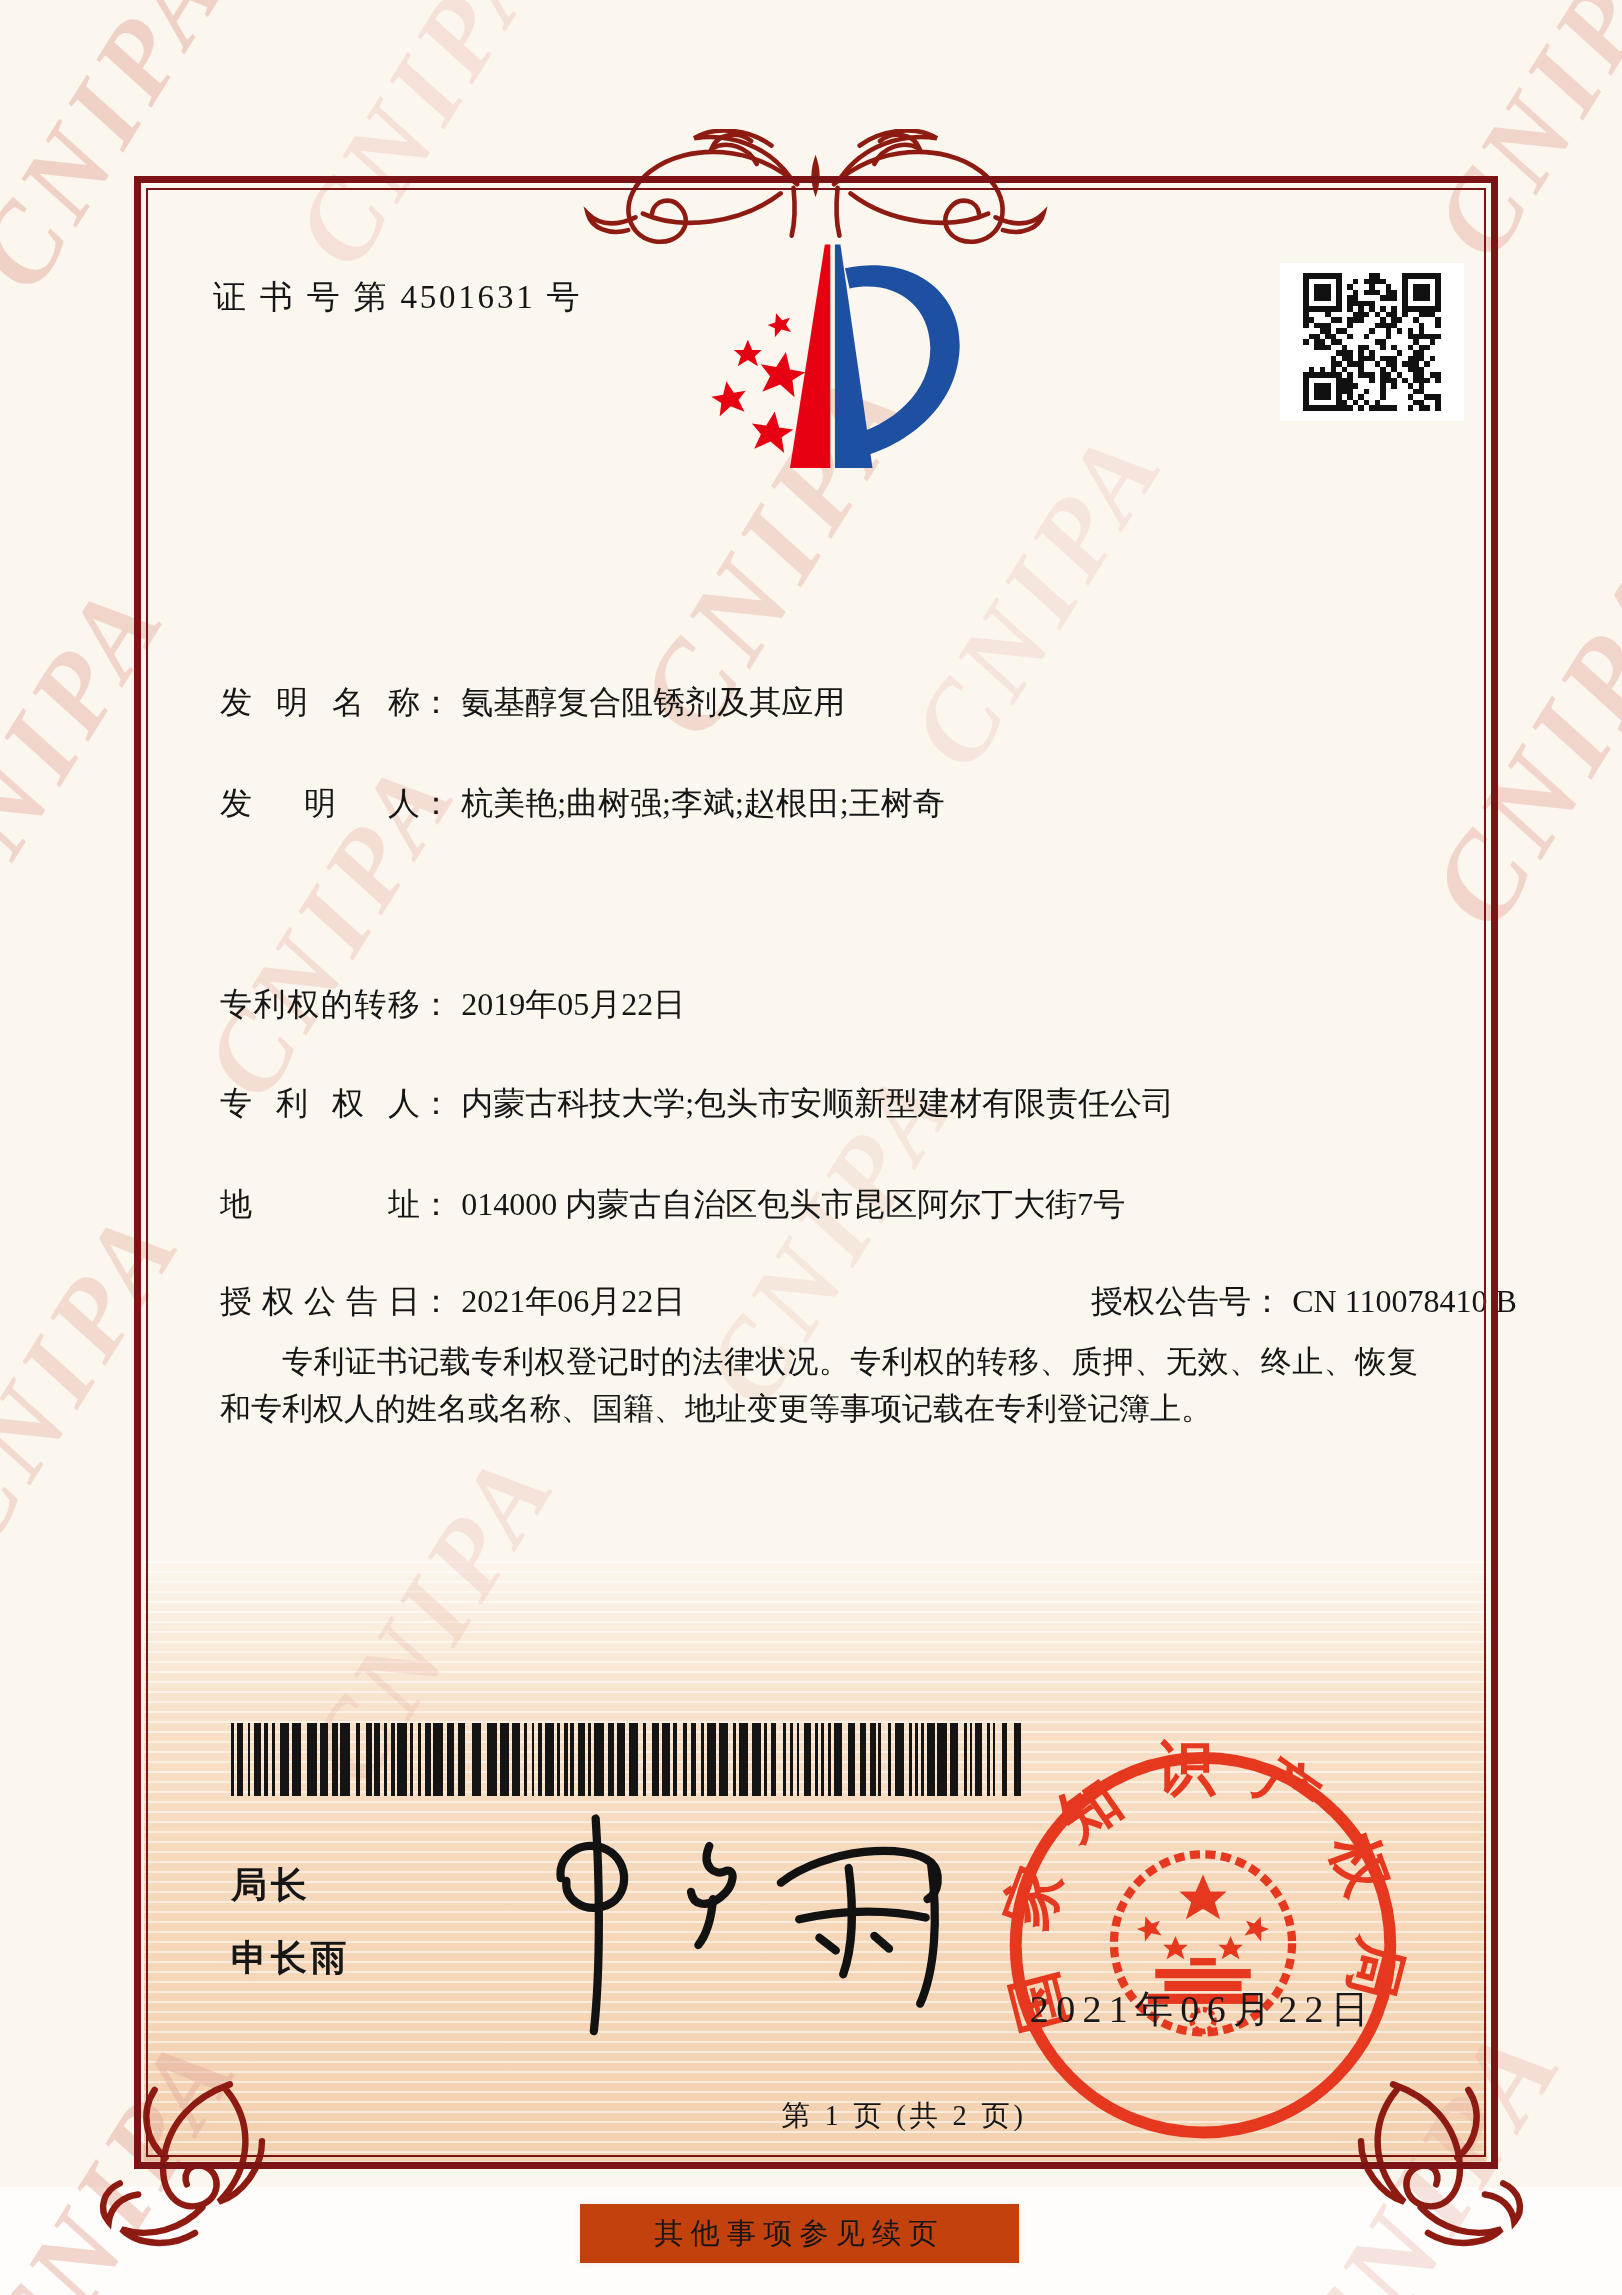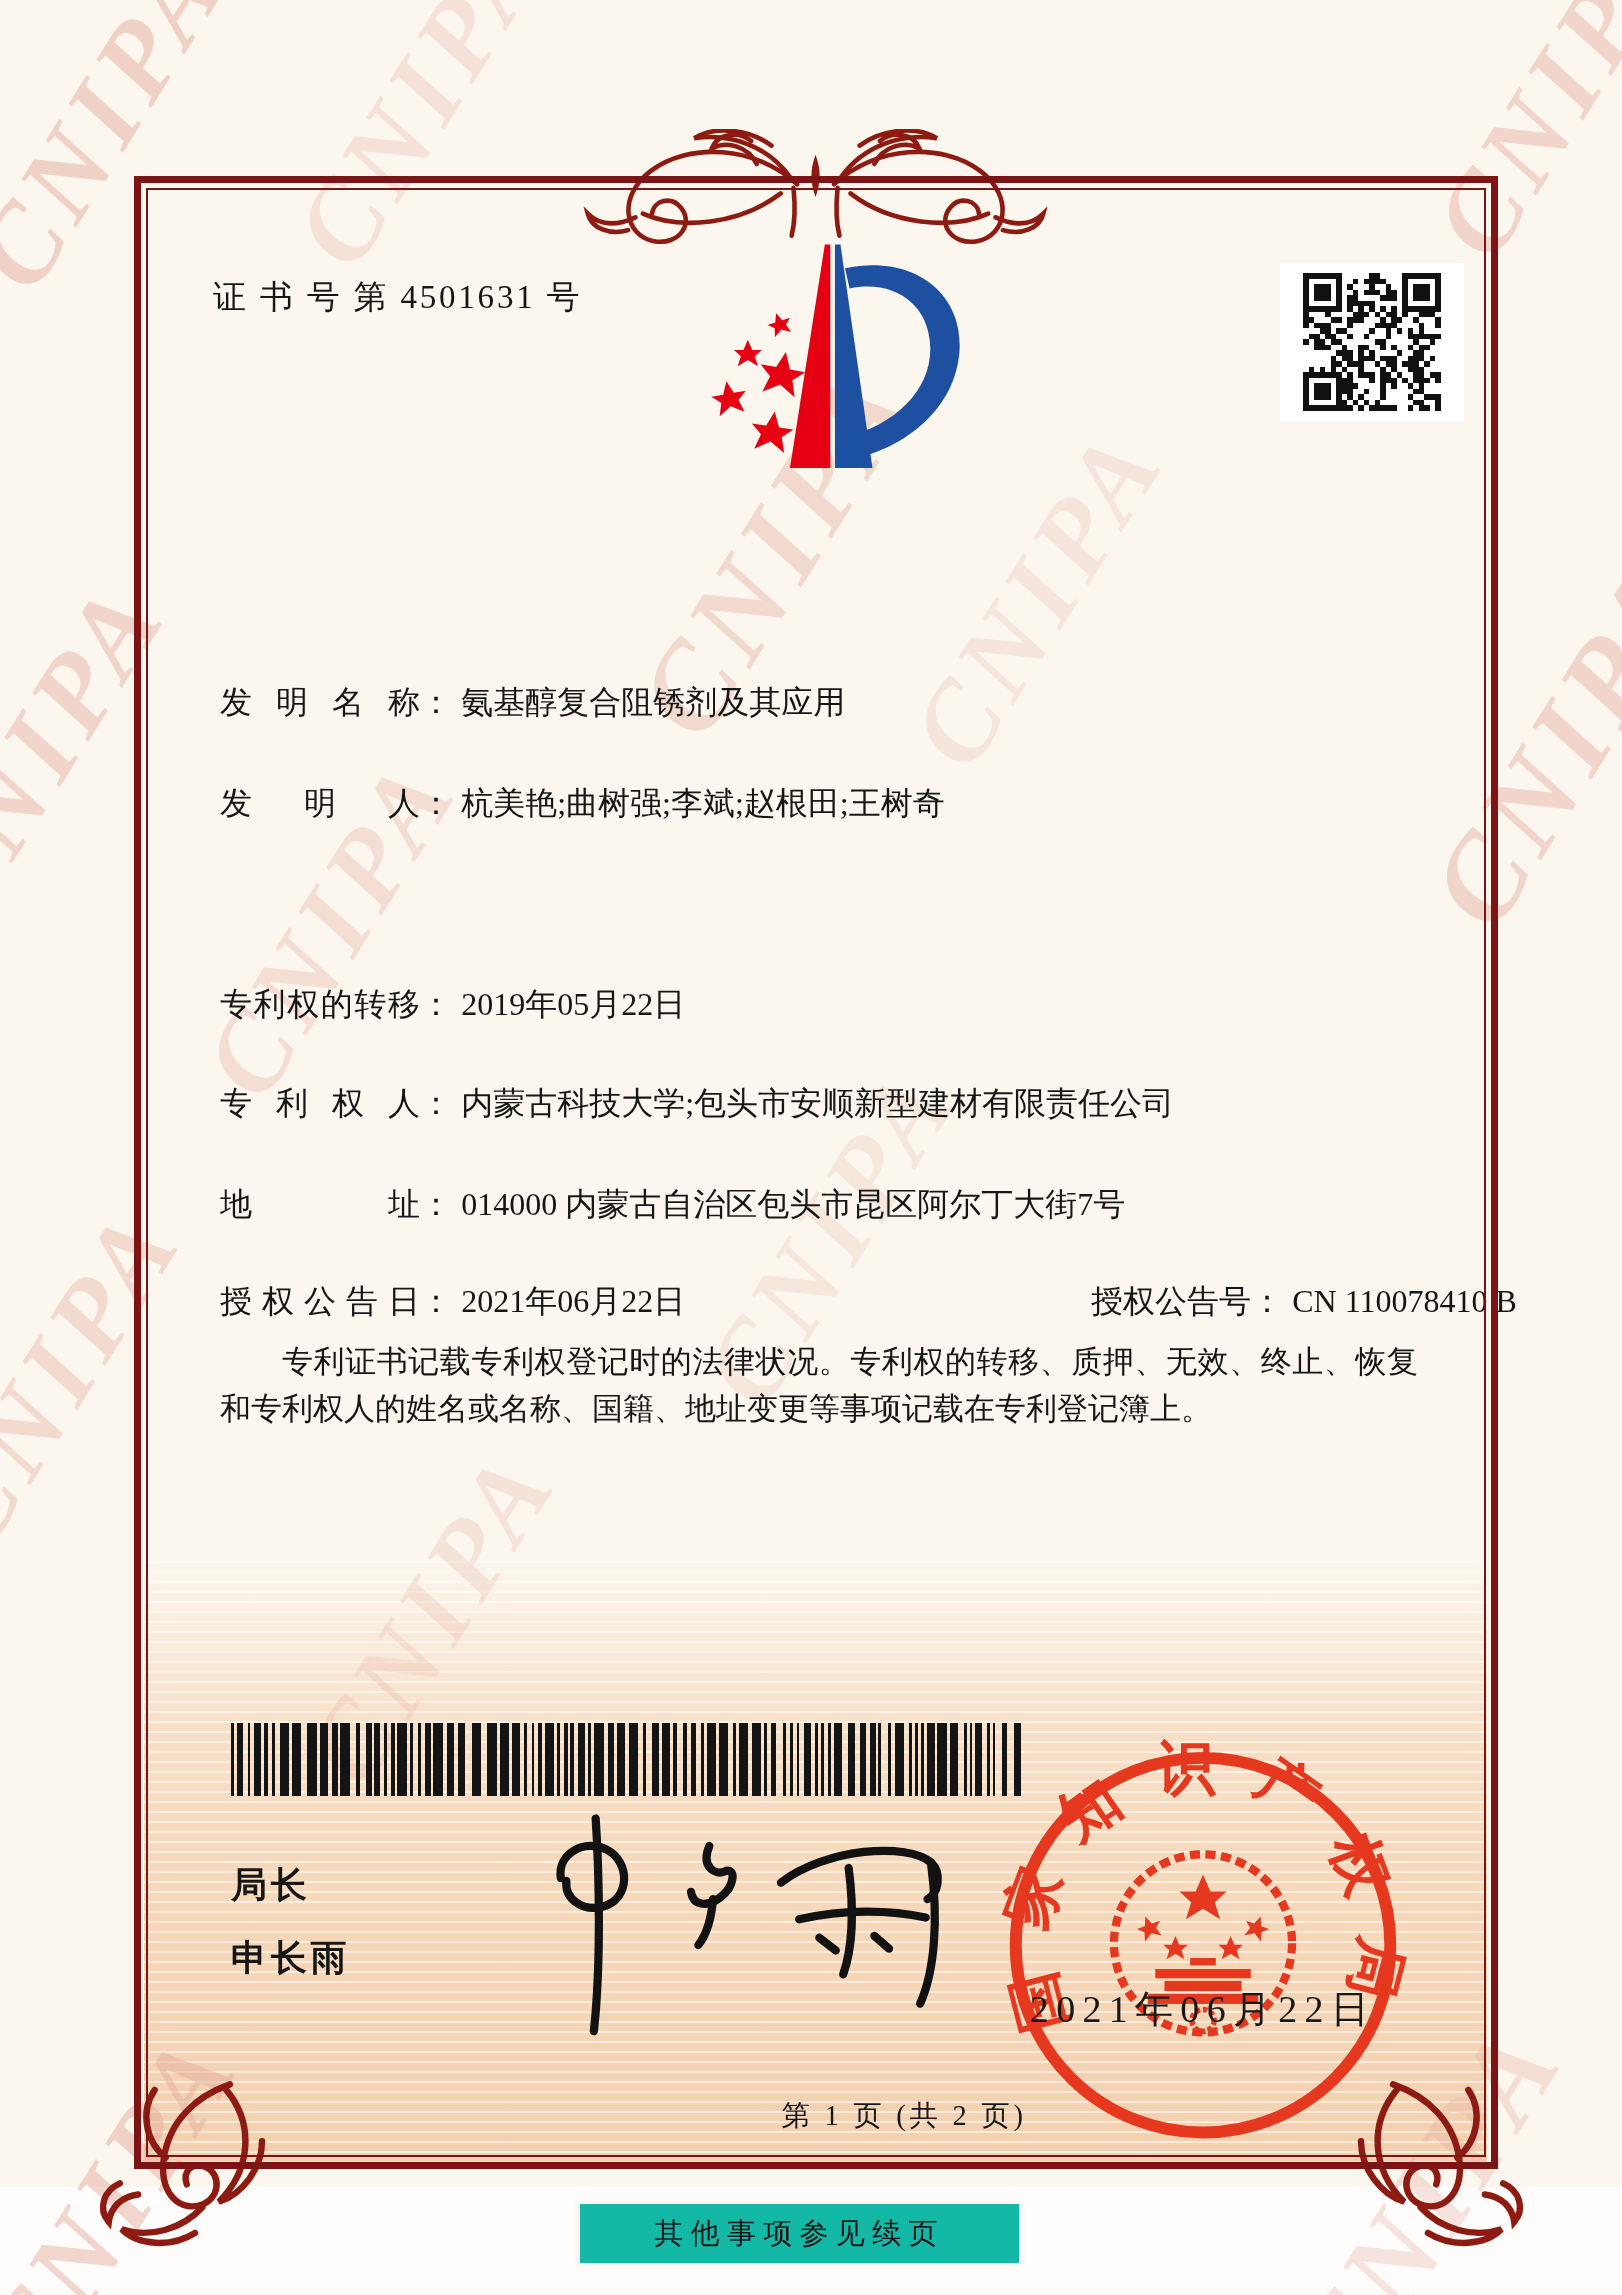--- a/index.html
+++ b/index.html
@@ -67,21 +67,21 @@
   .seal{position:absolute;left:990px;top:1734px;z-index:4;}
   .seal-arc-text{font-size:64px;font-weight:bold;letter-spacing:38px;fill:#e5381f;
     font-family:"Liberation Serif","DejaVu Serif",serif;}
   .seal-date{
     position:absolute;left:990px;top:1984px;width:426px;text-align:center;
     font-size:38px;letter-spacing:7.3px;color:#181818;z-index:5;
   }
   
   .page-num{position:absolute;left:134px;top:2097px;width:1540px;text-align:center;font-size:28.5px;letter-spacing:3.7px;z-index:4;}
   .note-box{
-    position:absolute;left:580px;top:2204px;width:439px;height:59px;background:#14b8a6;
+    position:absolute;left:580px;top:2204px;width:439px;height:59px;background:#c2410c;
     display:flex;align-items:center;justify-content:center;font-size:29px;letter-spacing:7.3px;
     z-index:4;box-shadow:0 0 7.3px rgba(120,90,60,.12);
   }
 </style>
 </head>
 <body>
 
 <div class="page">
 
   <span class="wm" style="left:101px;top:119px;font-size:110px;opacity:.5">CNIPA</span>

